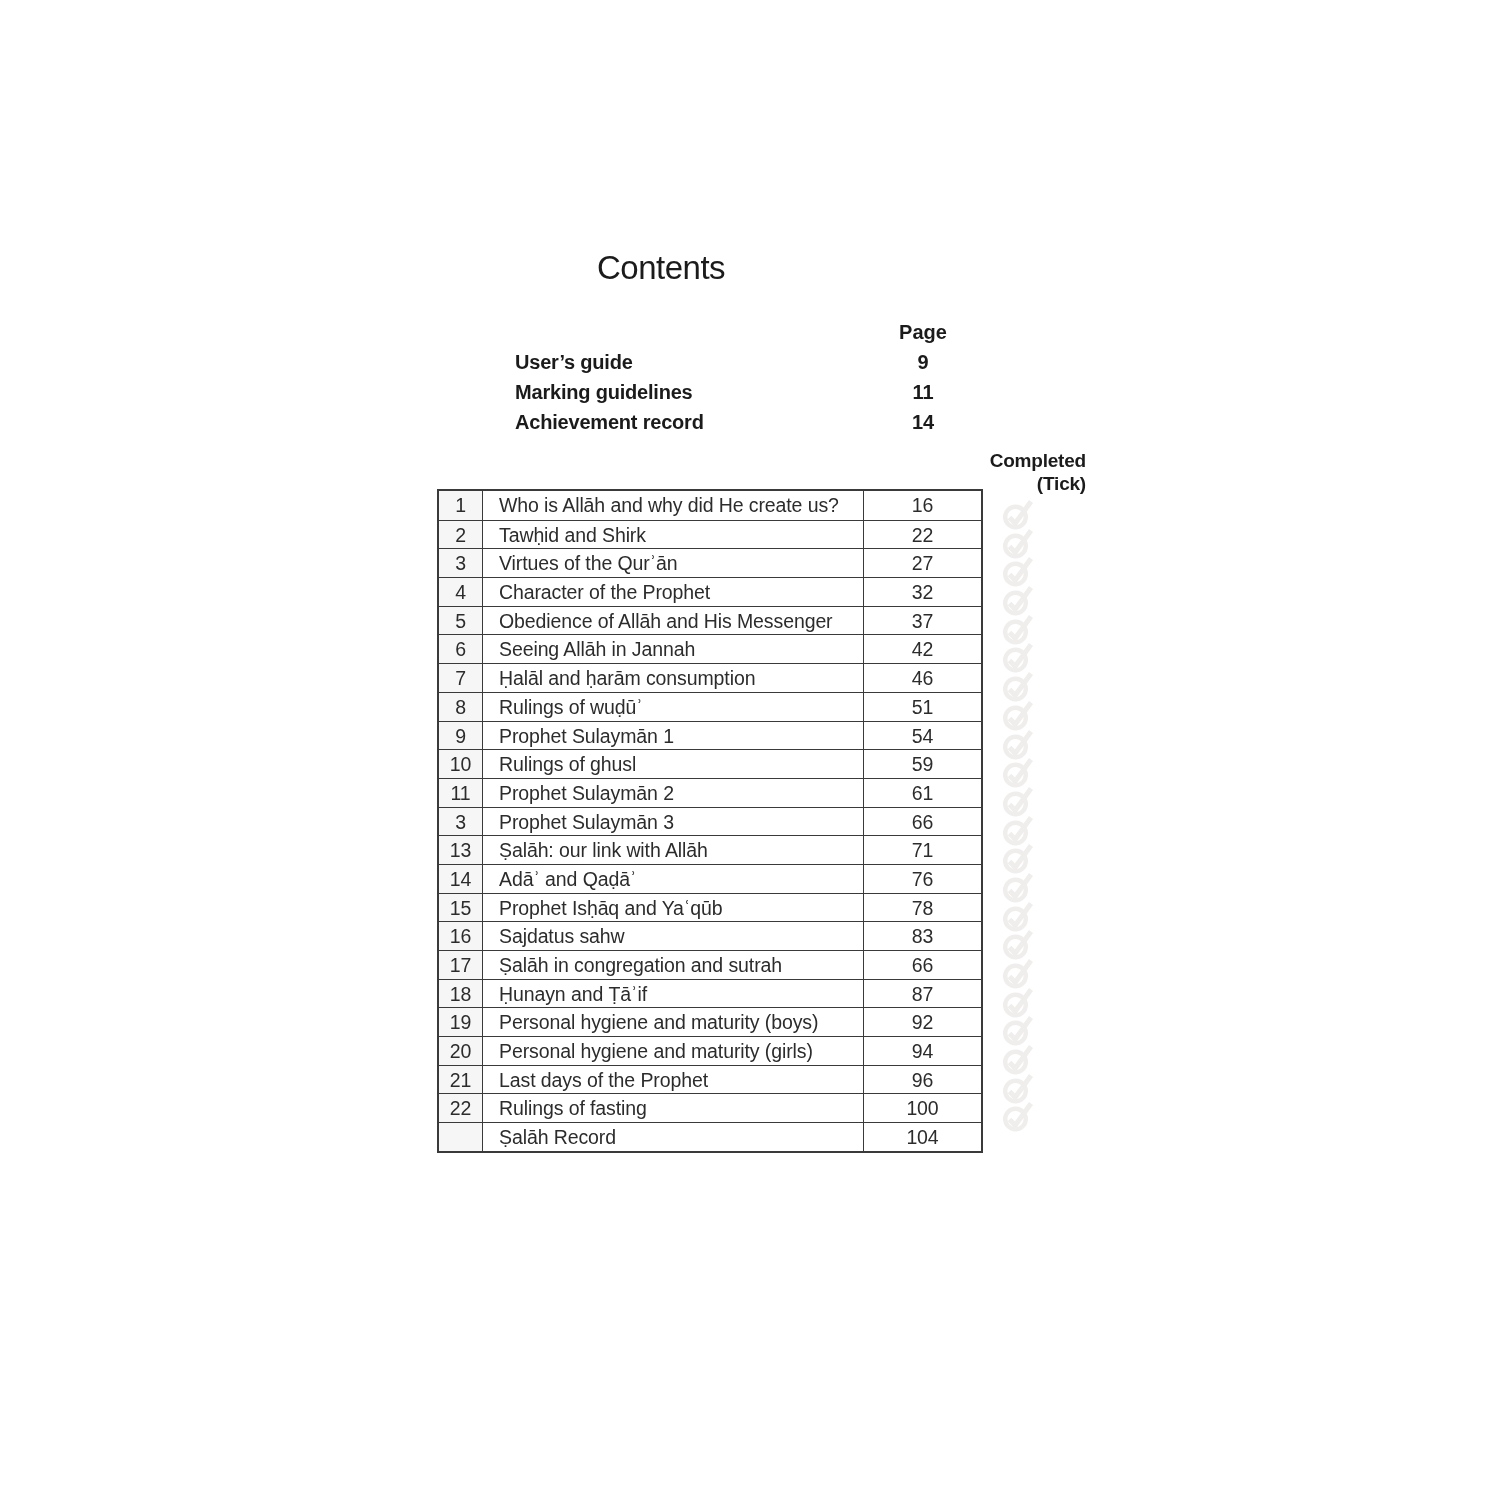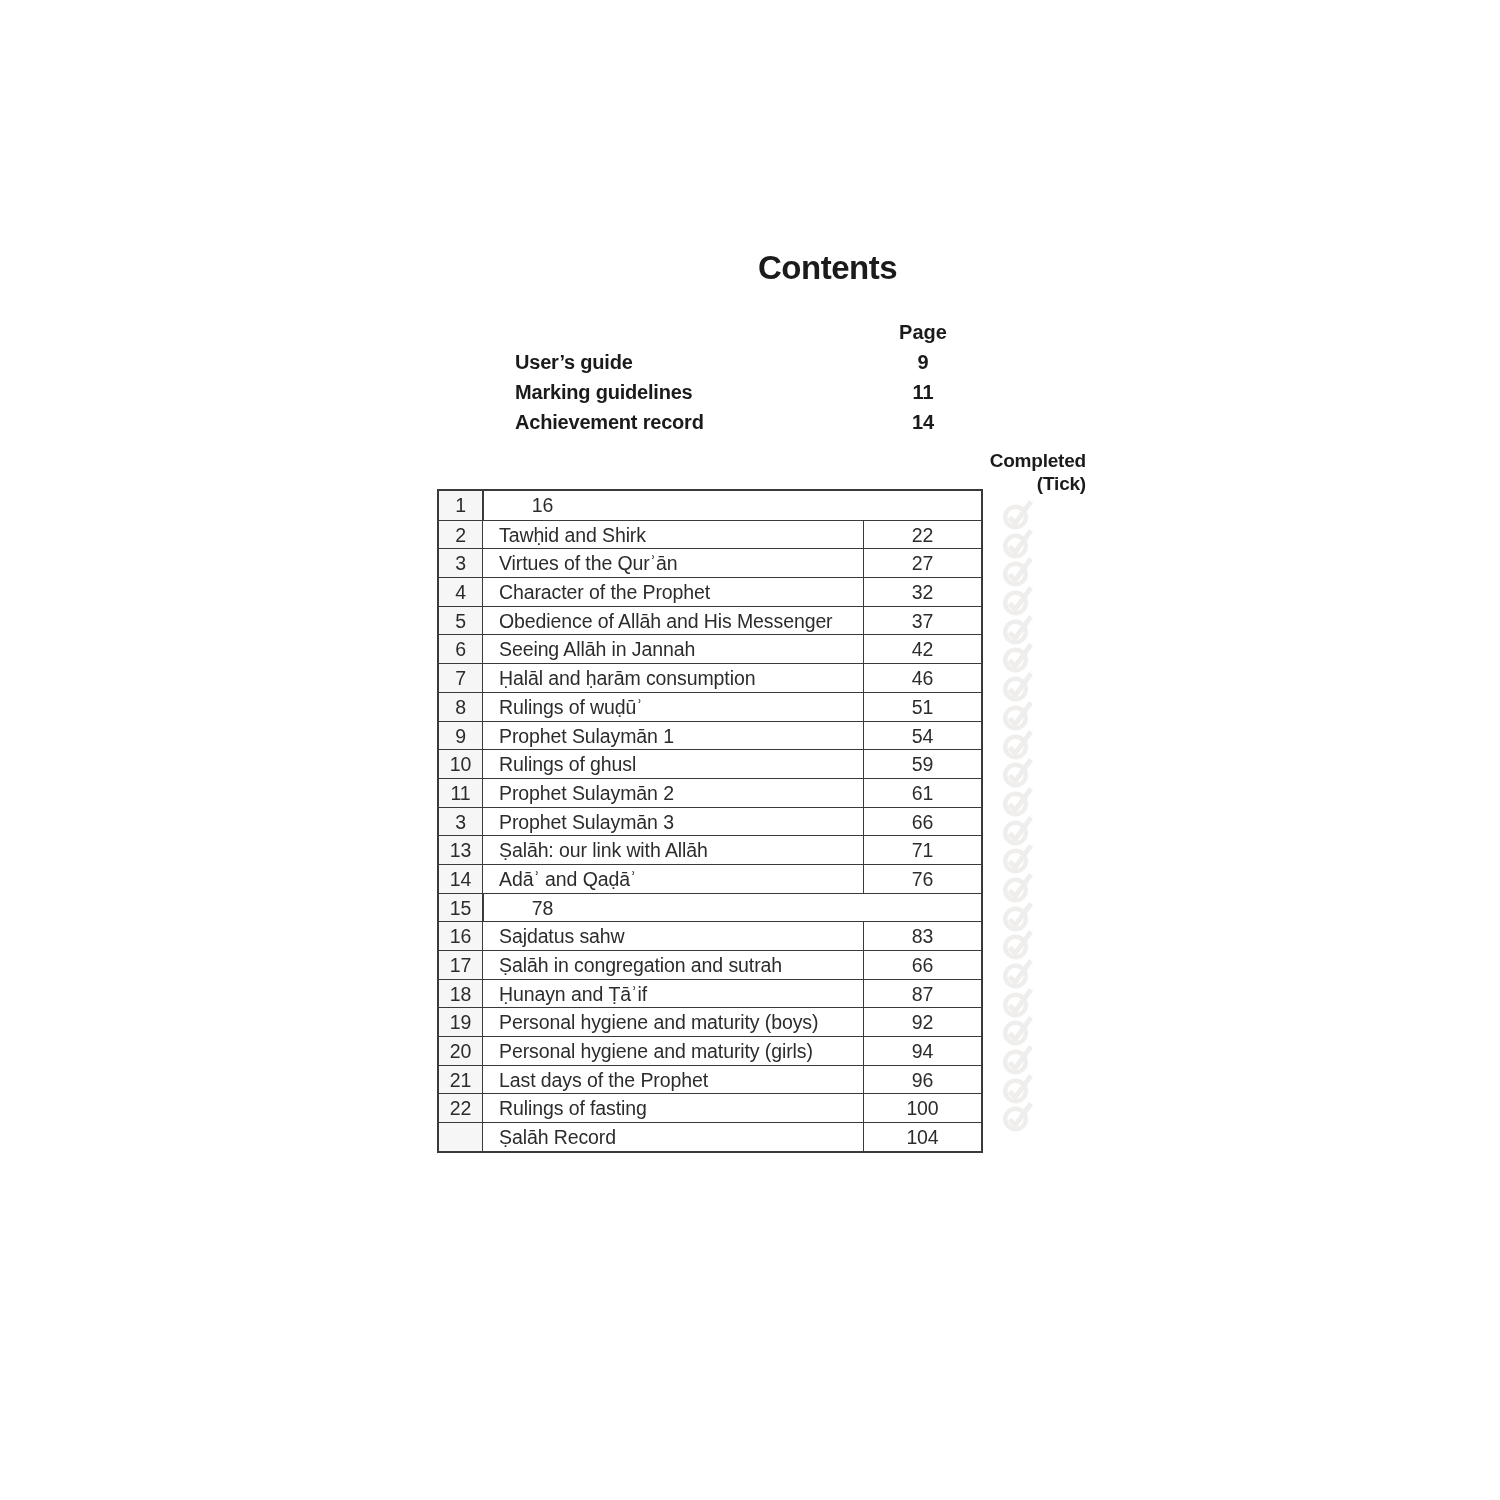--- a/index.html
+++ b/index.html
@@ -15,21 +15,21 @@
     width:1500px;height:1500px;position:relative;
     font-family:"Liberation Sans","DejaVu Sans",sans-serif;
     color:var(--text);
     overflow:hidden;
   }
   .it{}
 
   
   .page-title{
     position:absolute;left:597px;top:249px;width:300px;
-    text-align:right;font-size:33px;font-weight:bold;color:var(--heading);
+    text-align:left;font-size:33px;font-weight:normal;color:var(--heading);
     letter-spacing:-0.5px;
   }
 
   
   .front{
     position:absolute;left:437px;top:317px;width:546px;
     font-size:20px;font-weight:bold;color:var(--heading);
   }
   .front-row{display:flex;height:30px;line-height:30px;align-items:center;}
   .fm-indent{width:66px;flex:none;}
@@ -99,20 +99,21 @@
   </div>
 
 <div class="completed">
   <div>Completed</div>
   <div>(Tick)</div>
 </div>
 
 <div class="toc">
     <div class="trow">
       <div class="c-num">1</div>
+      <div class="c-title"><span>Who is Allāh and why did He create us?</span></div>
       <div class="c-page">16</div>
     </div>
     <div class="trow">
       <div class="c-num">2</div>
       <div class="c-title"><span class="it">Tawḥid</span><span> and </span><span class="it">Shirk</span></div>
       <div class="c-page">22</div>
     </div>
     <div class="trow">
       <div class="c-num">3</div>
       <div class="c-title"><span>Virtues of the Qurʾān</span></div>
@@ -168,20 +169,21 @@
       <div class="c-title"><span>Ṣalāh: our link with Allāh</span></div>
       <div class="c-page">71</div>
     </div>
     <div class="trow">
       <div class="c-num">14</div>
       <div class="c-title"><span class="it">Adāʾ</span><span> and </span><span class="it">Qaḍāʾ</span></div>
       <div class="c-page">76</div>
     </div>
     <div class="trow">
       <div class="c-num">15</div>
+      <div class="c-title"><span>Prophet Isḥāq and Yaʿqūb</span></div>
       <div class="c-page">78</div>
     </div>
     <div class="trow">
       <div class="c-num">16</div>
       <div class="c-title"><span class="it">Sajdatus sahw</span></div>
       <div class="c-page">83</div>
     </div>
     <div class="trow">
       <div class="c-num">17</div>
       <div class="c-title"><span class="it">Ṣalāh</span><span> in congregation and </span><span class="it">sutrah</span></div>

